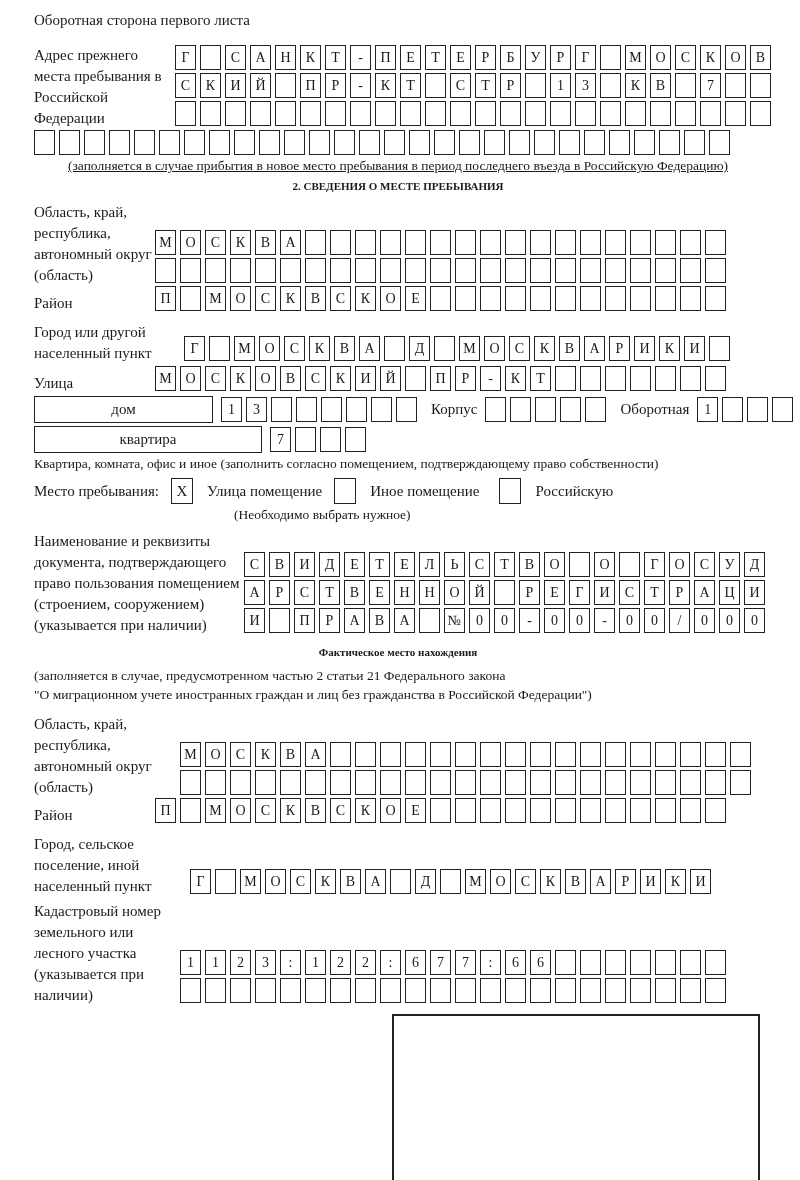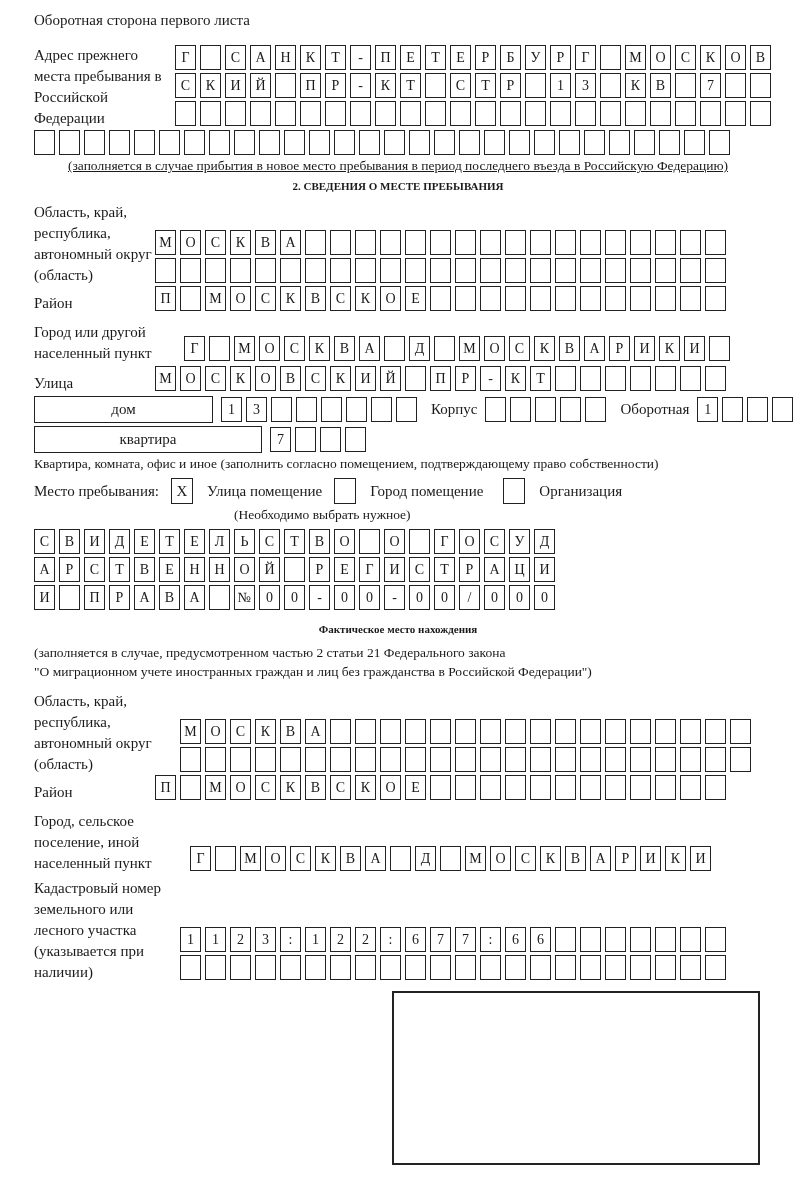--- a/index.html
+++ b/index.html
@@ -331,27 +331,28 @@
         <div class="cell"></div>
       </div>
   </div>
   <div class="note-left">Квартира, комната, офис и иное (заполнить согласно помещением, подтверждающему право собственности)</div>
 
   <div class="inline-row">
     <div class="chk-label">Место пребывания:</div>
     <div class="chkbox">X</div>
     <div class="chk-label">Улица помещение</div>
     <div class="chkbox"></div>
-    <div class="chk-label">Город помещение</div>
+    <div class="chk-label">Иное помещение</div>
     <div class="chkbox" style="margin-left:8px;"></div>
-    <div class="chk-label">Организация</div>
+    <div class="chk-label">Российскую</div>
   </div>
   <div class="note-left" style="margin-left:200px;">(Необходимо выбрать нужное)</div>
 
   <div class="blk">
+    <div class="blk-label" style="width:210px;">Наименование и реквизиты документа, подтверждающего право пользования помещением (строением, сооружением) (указывается при наличии)</div>
     <div class="rows-col">
       <div class="cells">
           <div class="cell">С</div>
           <div class="cell">В</div>
           <div class="cell">И</div>
           <div class="cell">Д</div>
           <div class="cell">Е</div>
           <div class="cell">Т</div>
           <div class="cell">Е</div>
           <div class="cell">Л</div>

